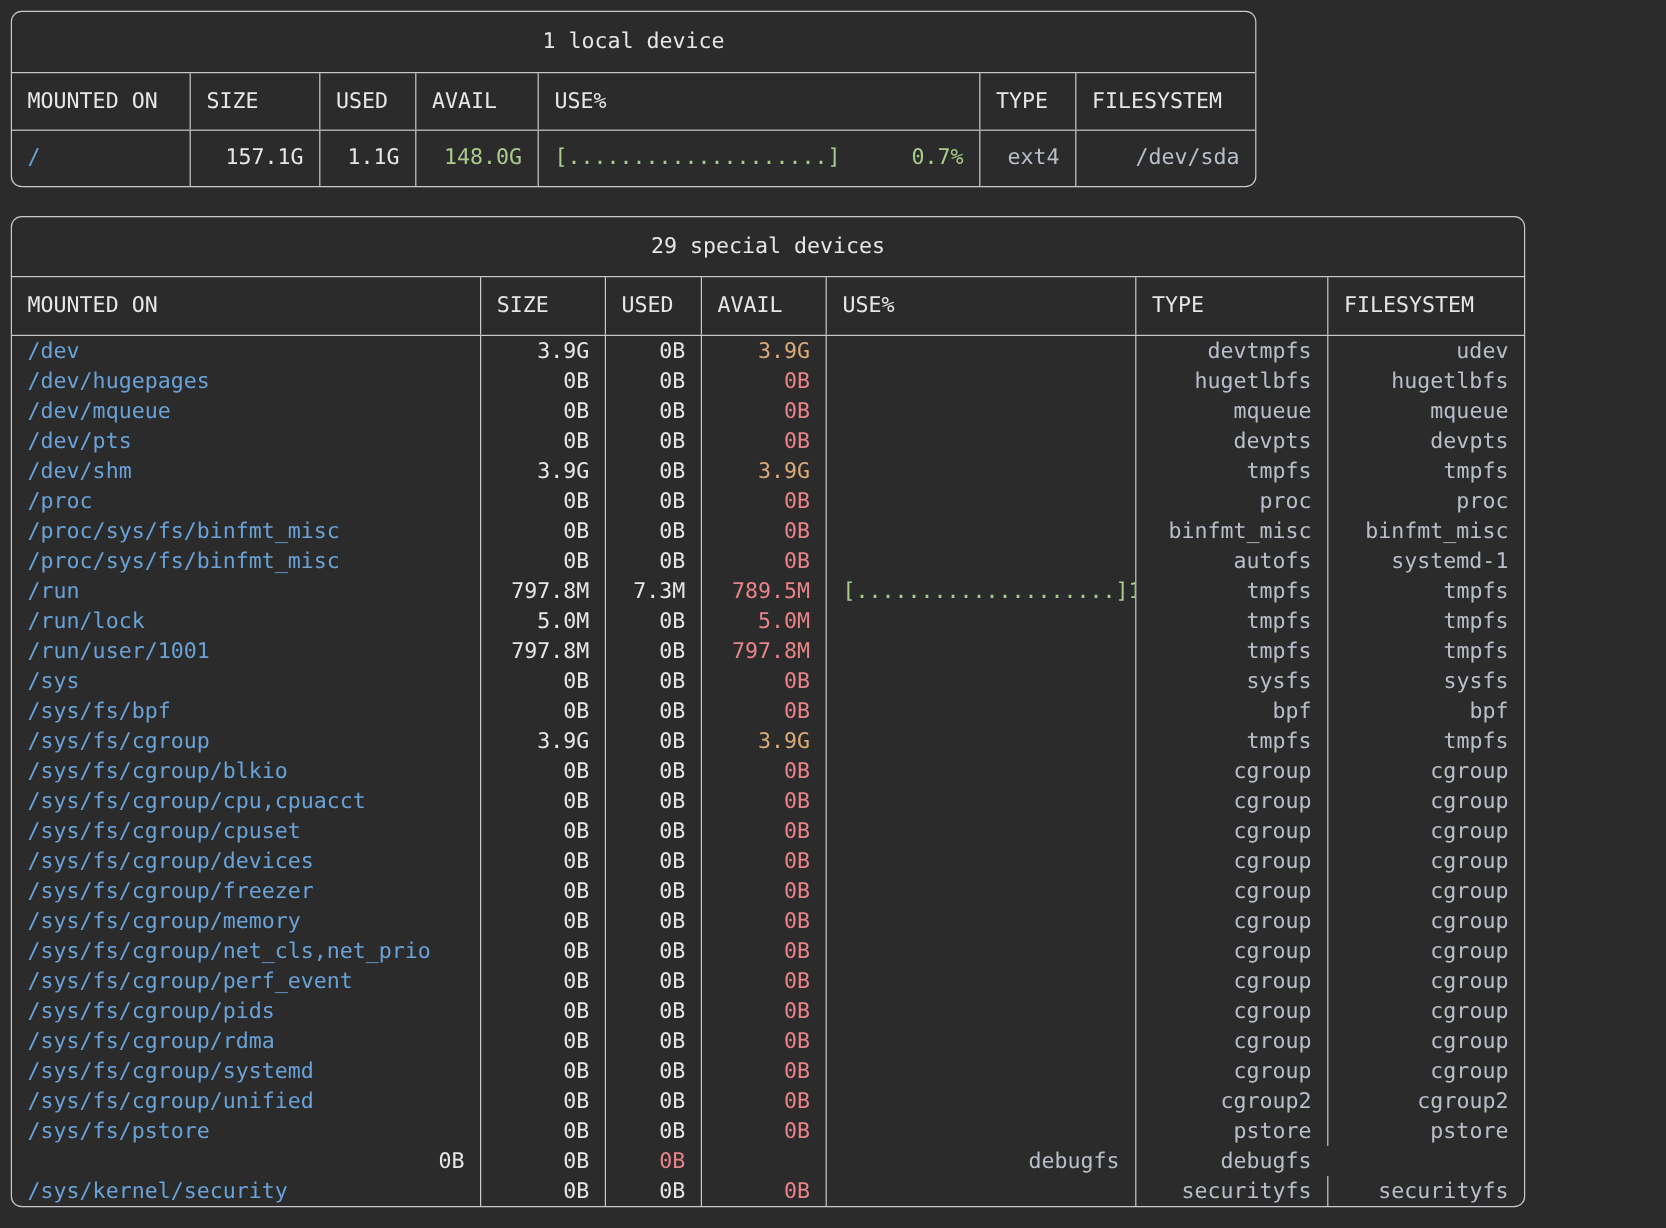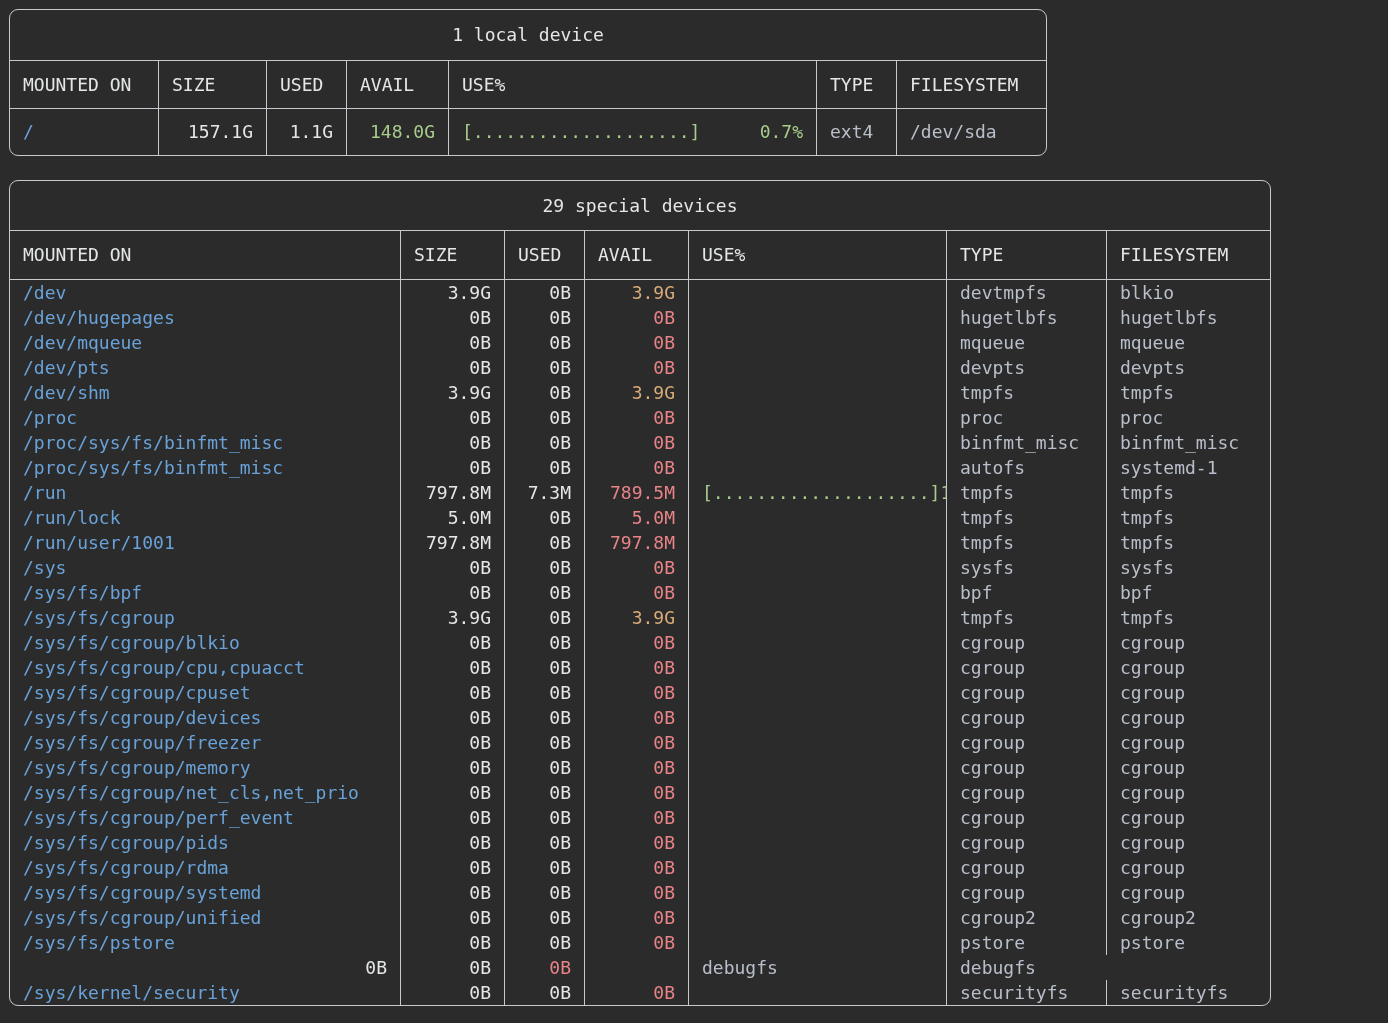--- a/index.html
+++ b/index.html
@@ -51,21 +51,21 @@
   .left { text-align: left; }
   .right { text-align: right; }
   .center { text-align: left; }
   .body-row.t1 .cell { padding-top: 12px; padding-bottom: 12px; }
   .body-row.t2 { line-height: 25px; }
   .usage { display: flex; justify-content: space-between; align-items: baseline; }
   .c-blue   { color: var(--blue); }
   .c-green  { color: var(--green); }
   .c-yellow { color: var(--yellow); }
   .c-red    { color: var(--red); }
-  .c-gray   { color: var(--gray); }
+  .c-gray   { color: var(--gray); text-align: right; }
   .spacer { height: 24px; }
 </style>
 </head>
 <body>
 
 <div>
 
   <div class="duf-table t1-width">
     <div class="tbl-title">1 local device</div>
     <div class="row tbl-header t1">
@@ -110,21 +110,21 @@
         <div class="row body-row t2">
           <div class="cell left c-blue">/dev</div>
           <div class="cell right">3.9G</div>
           <div class="cell right">0B</div>
           <div class="cell right c-yellow">3.9G</div>
           <div class="cell usage">
             <span class="c-green"></span>
             <span class="c-green"></span>
           </div>
           <div class="cell left c-gray">devtmpfs</div>
-          <div class="cell left c-gray">blkio</div>
+          <div class="cell left c-gray">udev</div>
         </div>
         <div class="row body-row t2">
           <div class="cell left c-blue">/dev/hugepages</div>
           <div class="cell right">0B</div>
           <div class="cell right">0B</div>
           <div class="cell right c-red">0B</div>
           <div class="cell usage">
             <span class="c-green"></span>
             <span class="c-green"></span>
           </div>

